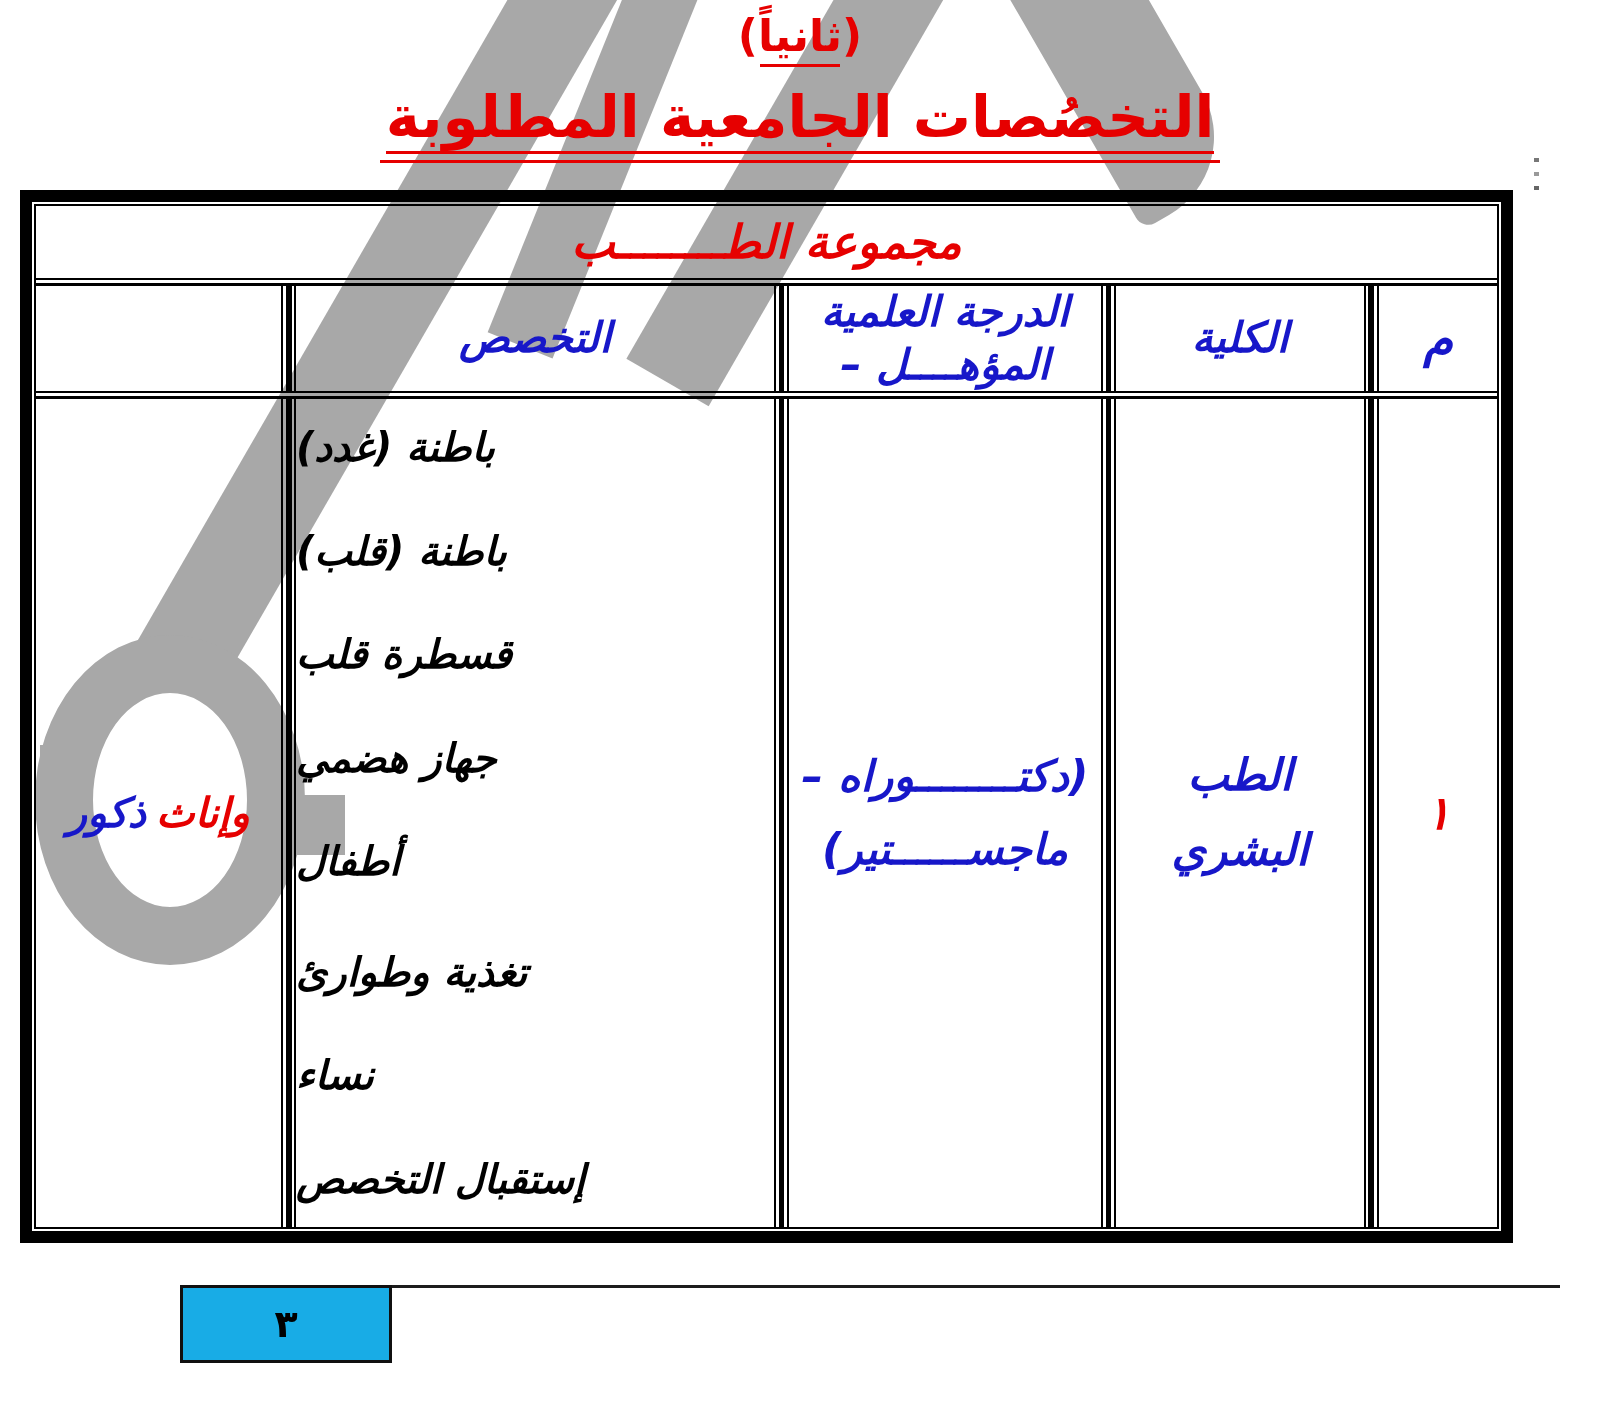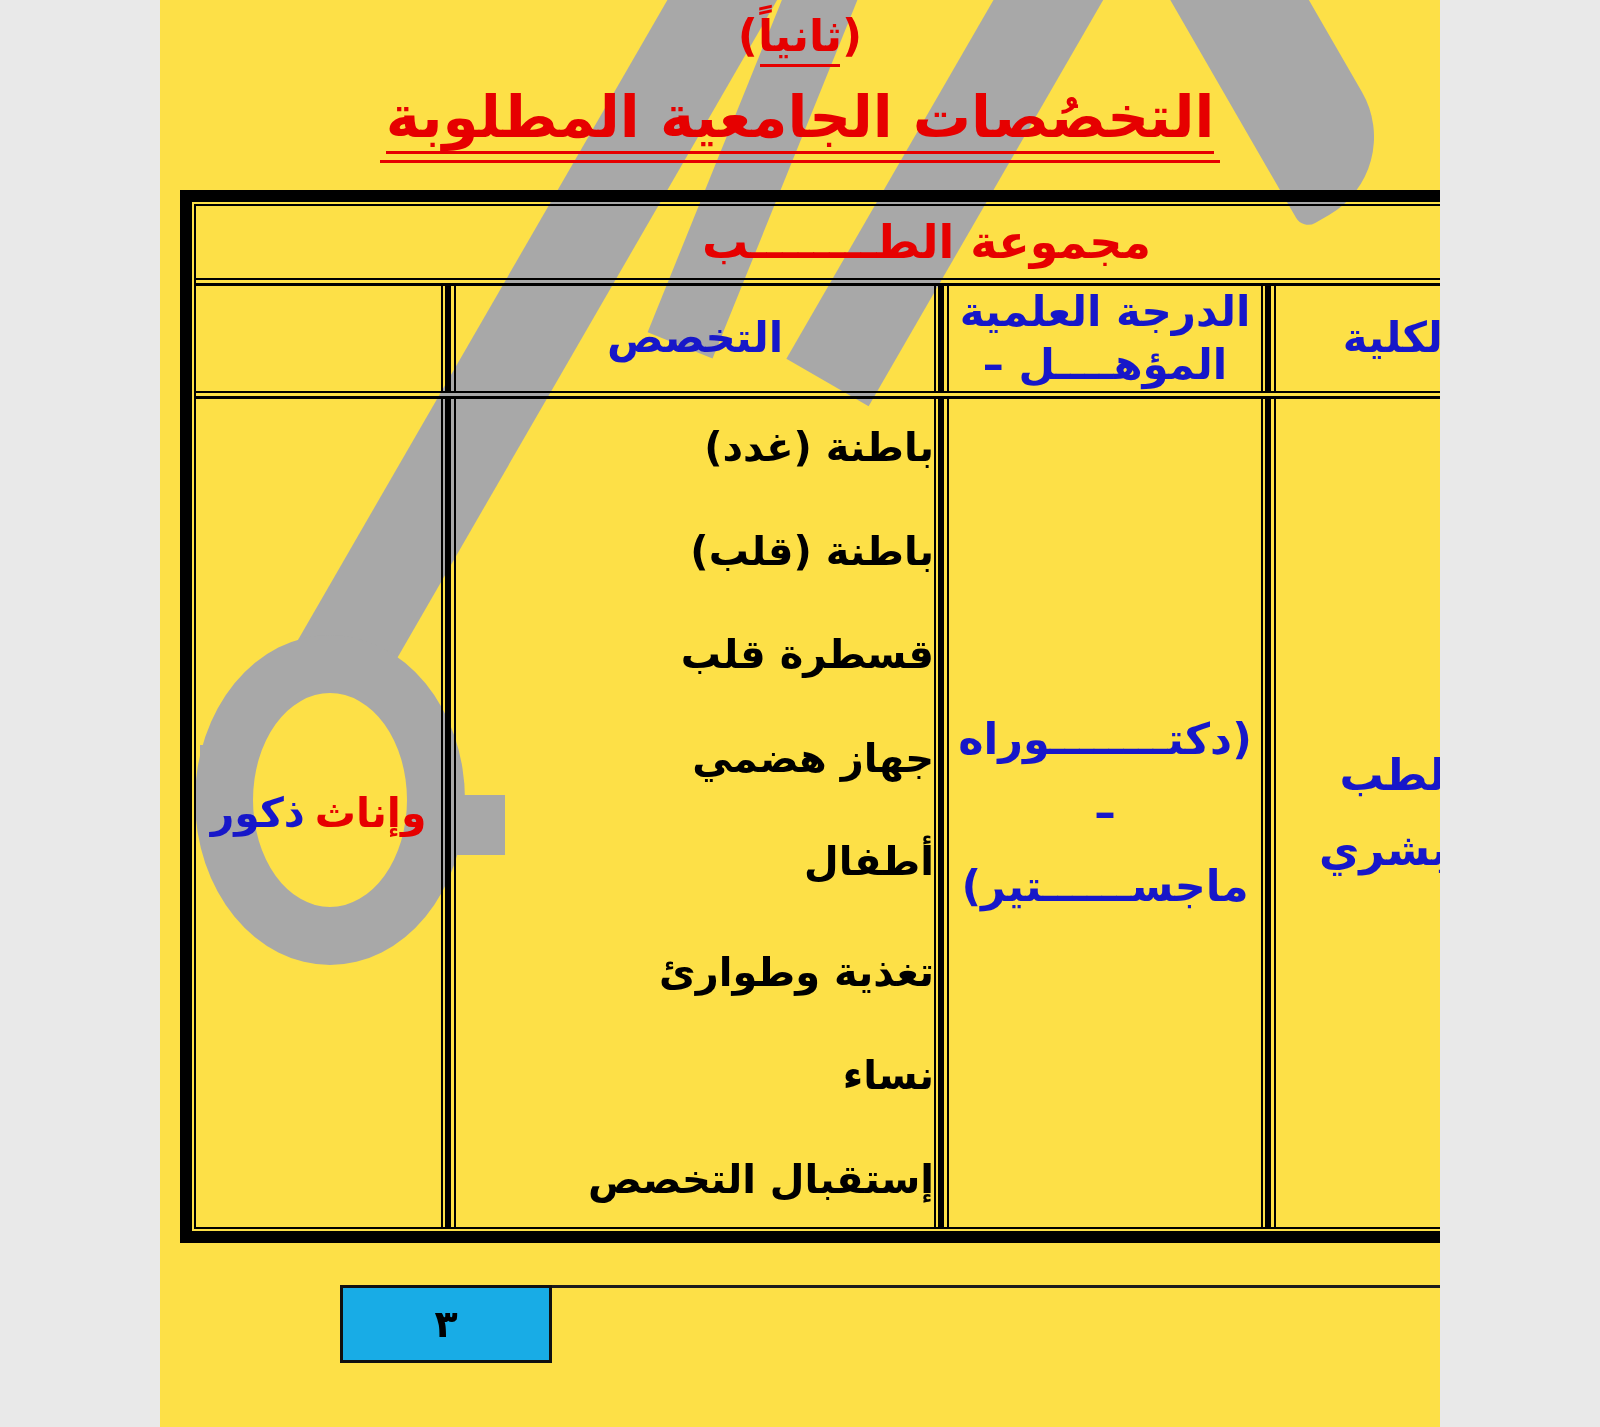--- a/index.html
+++ b/index.html
@@ -1,20 +1,20 @@
 <!DOCTYPE html>
 <html lang="ar" dir="rtl"><head>
 <meta charset="utf-8">
 <style>
   html,body{margin:0;padding:0;background:#e9e9e9;}
   .page{
     position:relative;
-    width:1280px;height:1427px;
+    width:1600px;height:1427px;
     margin:0 auto;
-    background:#fde047;
+    background:#ffffff;
     overflow:hidden;
     font-family:"DejaVu Sans",sans-serif;
     font-weight:bold;
     direction:rtl;
   }
   
   .wm{position:absolute;background:#a8a8a8;z-index:0;}
   .wm-band1{left:330px;top:-80px;width:95px;height:800px;transform:rotate(30deg);}
   .wm-band2{left:760px;top:-140px;width:95px;height:560px;transform:rotate(30deg);}
   .wm-band3{left:560px;top:-40px;width:70px;height:400px;transform:rotate(22deg);}
@@ -40,21 +40,21 @@
     font-size:58px;color:#e60000;position:relative;padding-bottom:0;
     border-bottom:3px solid #e60000;
   }
   .doc-title::after{
     content:"";position:absolute;left:-6px;right:-6px;bottom:-12px;height:3px;background:#e60000;
   }
   .title-row{display:block;}
   
   .table-frame{
     position:absolute;left:20px;top:190px;width:1493px;height:1053px;
-    border:12px solid #000;padding:2px;box-sizing:border-box;z-index:1;
+    border:12px solid #000;padding:2px;box-sizing:border-box;z-index:1;font-style:italic;
   }
   .table-inner{
     width:100%;height:100%;box-sizing:border-box;border:2px solid #000;
     display:flex;flex-direction:column;
   }
   .group-header{
     flex:0 0 72px;display:flex;align-items:center;justify-content:center;
     color:#e60000;font-size:46px;
   }
   .hsep{flex:0 0 8px;
@@ -71,21 +71,21 @@
   .col-gender{flex:1;}
   .header-row .col{color:#1717c9;font-size:42px;line-height:1.25;}
   .header-row .col-num{font-size:48px;}
   .header-row .col-qual{flex-direction:column;}
   .body-row .col-num{color:#e60000;font-size:46px;}
   .body-row .col-college{color:#1717c9;font-size:44px;line-height:1.7;padding:16px 34px;box-sizing:border-box;}
   .body-row .col-qual{color:#1717c9;font-size:43px;line-height:1.7;padding:0 4px;box-sizing:border-box;}
   .body-row .col-gender{font-size:41px;gap:10px;}
   .gender-red{color:#e60000;}
   .gender-blue{color:#1717c9;}
-  .spec-stack{flex-direction:column;align-items:flex-start;}
+  .spec-stack{flex-direction:column;align-items:flex-end;}
   .spec-cell{flex:1;display:flex;align-items:center;justify-content:center;
     color:#000;font-size:40px;}
   .rsep{flex:0 0 7px;
     background:linear-gradient(to bottom,#000 0 2px,transparent 2px 5px,#000 5px 7px);}
   
   .footer-rule{position:absolute;left:180px;top:1285px;width:1380px;height:3px;background:#1c1c1c;z-index:1;}
   .page-box{
     position:absolute;left:180px;top:1285px;width:212px;height:78px;box-sizing:border-box;
     background:#18ace6;border:3px solid #101010;
     display:flex;align-items:center;justify-content:center;

